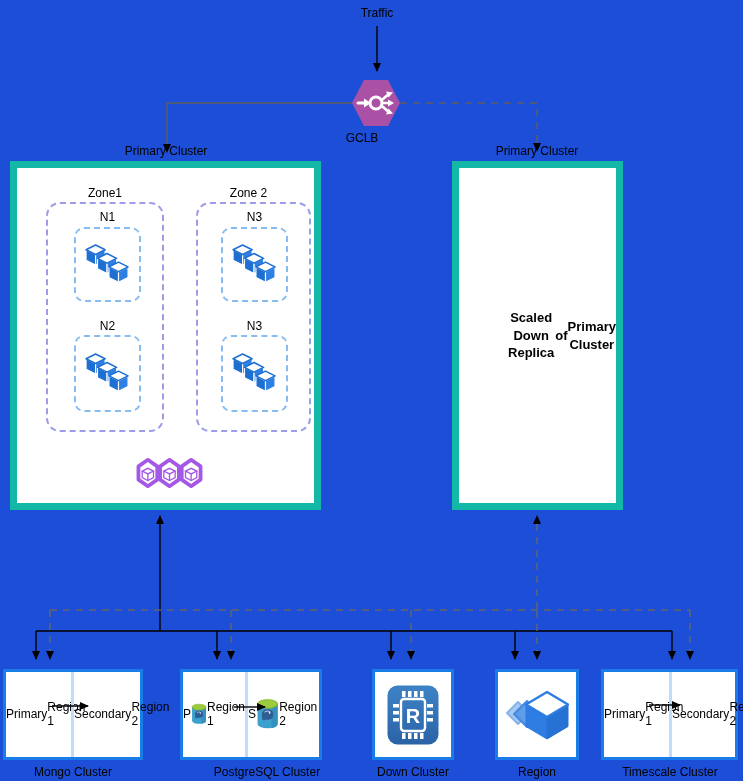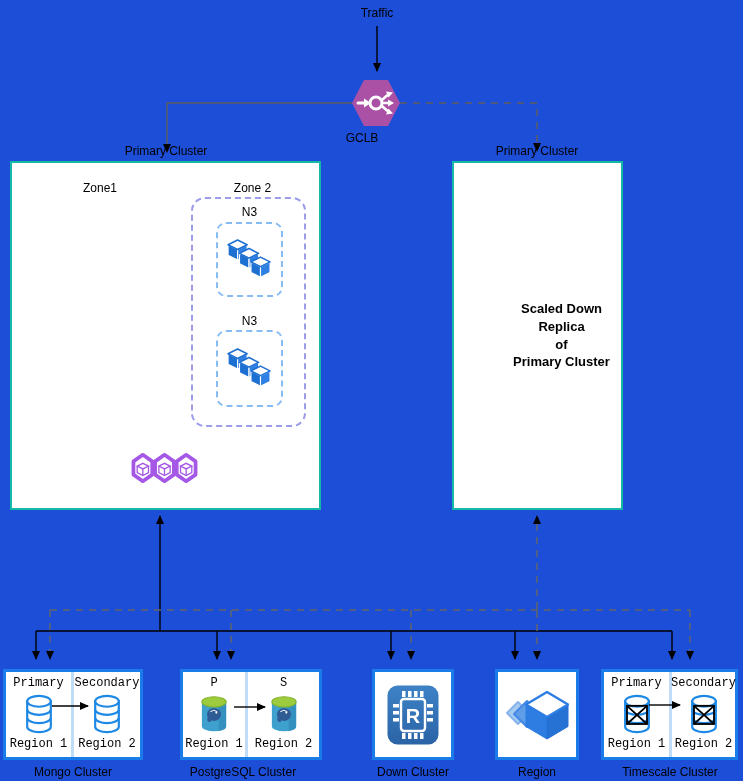--- a/index.html
+++ b/index.html
@@ -1,26 +1,26 @@
 <!DOCTYPE html>
 <html><head>
 <meta charset="utf-8">
 <style>
   html,body{margin:0;padding:0;background:#fff;}
   #canvas{position:relative;width:743px;height:781px;background:#1d4ed8;
           font-family:"Liberation Sans",sans-serif;color:#000;overflow:hidden;}
   .lbl{position:absolute;font-size:12px;line-height:1.2;text-align:center;white-space:nowrap;}
-  .box{position:absolute;border:2px solid #14b8a6;background:#fff;box-sizing:border-box;padding-left:48px;}
+  .box{position:absolute;border:7px solid #14b8a6;background:#fff;box-sizing:border-box;padding-left:48px;}
   .zone{position:absolute;border:2px dashed #9C9CE8;border-radius:14px;box-sizing:border-box;}
   .node{position:absolute;border:2px dashed #87BCF2;border-radius:10px;box-sizing:border-box;
         display:flex;align-items:center;justify-content:center;}
   .dbbox{position:absolute;top:669px;height:91px;border:3px solid #1A7CE8;background:#fff;
          box-sizing:border-box;display:flex;}
-  .half{display:flex;flex-direction:column;align-items:center;justify-content:space-between;
-        padding:4px 0 6px 0;box-sizing:border-box;font-family:Liberation Mono, monospace;}
+  .half{display:flex;flex-direction:row;align-items:center;justify-content:space-between;
+        padding:4px 0 6px 0;box-sizing:border-box;}
   .vdiv{width:3px;background:#BFDCF8;height:100%;}
   .role,.region{font-size:12px;}
   .failbody{font-size:13px;font-weight:bold;text-align:center;line-height:1.35;}
   svg{display:block;}
   #edges{position:absolute;left:0;top:0;z-index:5;pointer-events:none;}
   .icon-abs{position:absolute;}
 </style>
 </head>
 <body>
 
@@ -112,22 +112,36 @@
       <polygon points="36,36.5 43,35.5 38.5,30.5" stroke="none"></polygon>
     </g>
   </svg>
   <div class="lbl" style="left:332px;top:131px;width:60px;">GCLB</div>
 
   <div class="lbl" style="left:104px;top:144px;width:124px;">Primary Cluster</div>
   <div class="lbl" style="left:475px;top:144px;width:124px;">Primary Cluster</div>
 
   <div class="box" style="left:10px;top:161px;width:311px;height:349px;">
     <div class="lbl" style="left:29px;top:18px;width:118px;">Zone1</div>
-    <div class="lbl" style="left:183px;top:18px;width:115px;">Zone 2</div>
-
+    <div class="lbl" style="left:174px;top:18px;width:115px;">Zone 2</div>
+
+    <div class="zone" style="left:29px;top:34px;width:118px;height:230px;">
+      <div class="lbl" style="left:26px;top:6px;width:67px;">N1</div>
+      <div class="node" style="left:26px;top:23px;width:67px;height:75px;">
+        <svg width="46" height="42">
+            <use href="#podcubes"></use>
+          </svg>
+      </div>
+      <div class="lbl" style="left:26px;top:115px;width:67px;">N2</div>
+      <div class="node" style="left:26px;top:131px;width:67px;height:77px;">
+        <svg width="46" height="42">
+            <use href="#podcubes"></use>
+          </svg>
+      </div>
+    </div>
 
     <div class="zone" style="left:179px;top:34px;width:115px;height:230px;">
       <div class="lbl" style="left:23px;top:6px;width:67px;">N3</div>
       <div class="node" style="left:23px;top:23px;width:67px;height:75px;">
         <svg width="46" height="42">
             <use href="#podcubes"></use>
           </svg>
       </div>
       <div class="lbl" style="left:23px;top:115px;width:67px;">N3</div>
       <div class="node" style="left:23px;top:131px;width:67px;height:77px;">
@@ -135,21 +149,21 @@
             <use href="#podcubes"></use>
           </svg>
       </div>
     </div>
 
     <svg class="icon-abs" style="left:118px;top:289px;" width="69" height="32" viewBox="0 0 72 34">
         <use href="#podspurple"></use>
       </svg>
   </div>
 
-  <div class="box" style="left:452px;top:161px;width:171px;height:349px;display:flex;flex-direction:column;align-items:center;justify-content:center;">
+  <div class="box" style="left:452px;top:161px;width:171px;height:349px;display:flex;flex-direction:row;align-items:center;justify-content:center;">
     <div class="failbody">Scaled Down Replica</div>
     <div class="failbody">of</div>
     <div class="failbody">Primary Cluster</div>
   </div>
 
   <div class="dbbox" style="left:3px;width:140px;">
     <div class="half" style="width:65px;">
       <div class="role">Primary</div>
       <svg width="32" height="40">
           <use href="#dbcyl"></use>
@@ -226,21 +240,21 @@
     <div class="half" style="width:63px;">
       <div class="role">Secondary</div>
       <svg width="32" height="40" viewBox="0 0 34 44">
           <use href="#dbcylx"></use>
         </svg>
       <div class="region">Region 2</div>
     </div>
   </div>
 
   <div class="lbl" style="left:3px;top:765px;width:140px;">Mongo Cluster</div>
-  <div class="lbl" style="left:172px;top:765px;width:142px;">PostgreSQL Cluster</div>
+  <div class="lbl" style="left:196px;top:765px;width:142px;">PostgreSQL Cluster</div>
   <div class="lbl" style="left:360px;top:765px;width:106px;">Down Cluster</div>
   <div class="lbl" style="left:495px;top:765px;width:84px;">Region</div>
   <div class="lbl" style="left:590px;top:765px;width:160px;">Timescale Cluster</div>
 
   <svg id="edges" width="743" height="781">
     <defs>
       <marker id="ah" markerWidth="10" markerHeight="8" refX="8" refY="4" orient="auto" markerUnits="userSpaceOnUse">
         <path d="M0,0 L9,4 L0,8 Z" fill="#000"></path>
       </marker>
     </defs>

